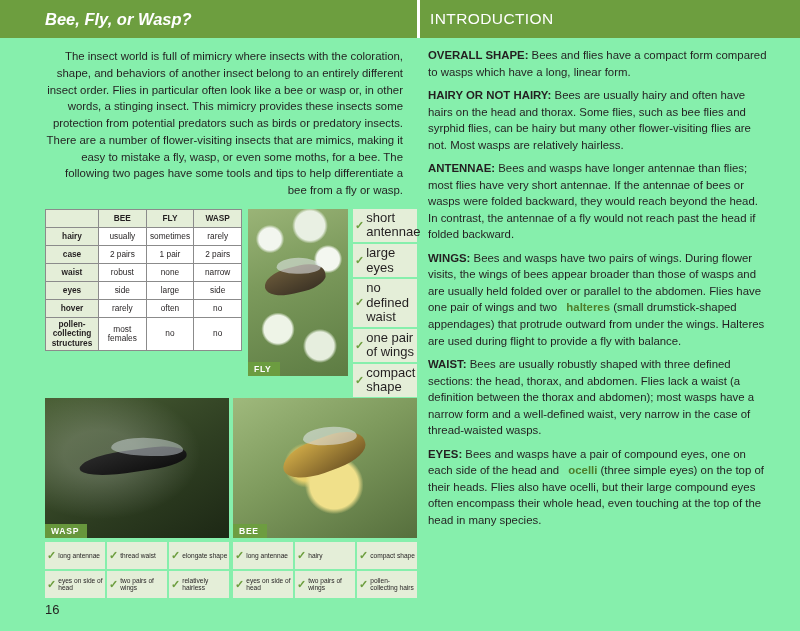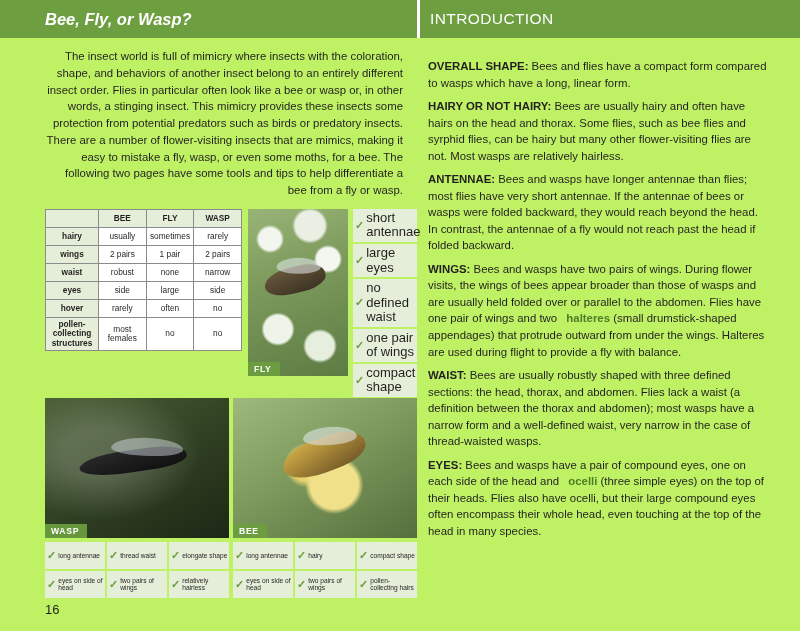--- a/index.html
+++ b/index.html
@@ -8,21 +8,21 @@
     width: 800px;
     height: 631px;
     background: #ffffff;
     font-family: "Liberation Sans", sans-serif;
     overflow: hidden;
   }
   .page {
     position: relative;
     width: 800px;
     height: 631px;
-    background: #bef264;
+    background: #86efac;
   }
   
   .header {
     position: absolute;
     top: 0; left: 0;
     width: 800px;
     height: 38px;
     display: flex;
   }
   .header-left {
@@ -216,21 +216,21 @@
     width: 340px;
     height: 593px;
     padding-top: 9px;
   }
   .right-col p {
     margin: 0 0 7px 0;
     font-size: 11.4px;
     line-height: 1.45;
     color: #231f20;
   }
-  .right-col p.first { margin-top: 11px; }
+  .right-col p.first { margin-top: 0; }
   .right-col b { font-weight: bold; }
   .kw { font-weight: bold; color: #4e7d2a; margin-left: 6px; }
 
   
   .bg-flowerfield {
     position: absolute; inset: 0;
     background:
       radial-gradient(circle at 22% 18%, #f2f6ef 0 7%, rgba(242,246,239,0) 9%),
       radial-gradient(circle at 62% 10%, #e9f0e3 0 9%, rgba(233,240,227,0) 11%),
       radial-gradient(circle at 80% 30%, #f4f7f0 0 8%, rgba(244,247,240,0) 10%),
@@ -286,21 +286,21 @@
           </tr>
         </thead>
         <tbody>
           <tr>
             <td class="rowhdr">hairy</td>
             <td>usually</td>
             <td>sometimes</td>
             <td>rarely</td>
           </tr>
           <tr>
-            <td class="rowhdr">wings</td>
+            <td class="rowhdr">case</td>
             <td>2 pairs</td>
             <td>1 pair</td>
             <td>2 pairs</td>
           </tr>
           <tr>
             <td class="rowhdr">waist</td>
             <td>robust</td>
             <td>none</td>
             <td>narrow</td>
           </tr>

